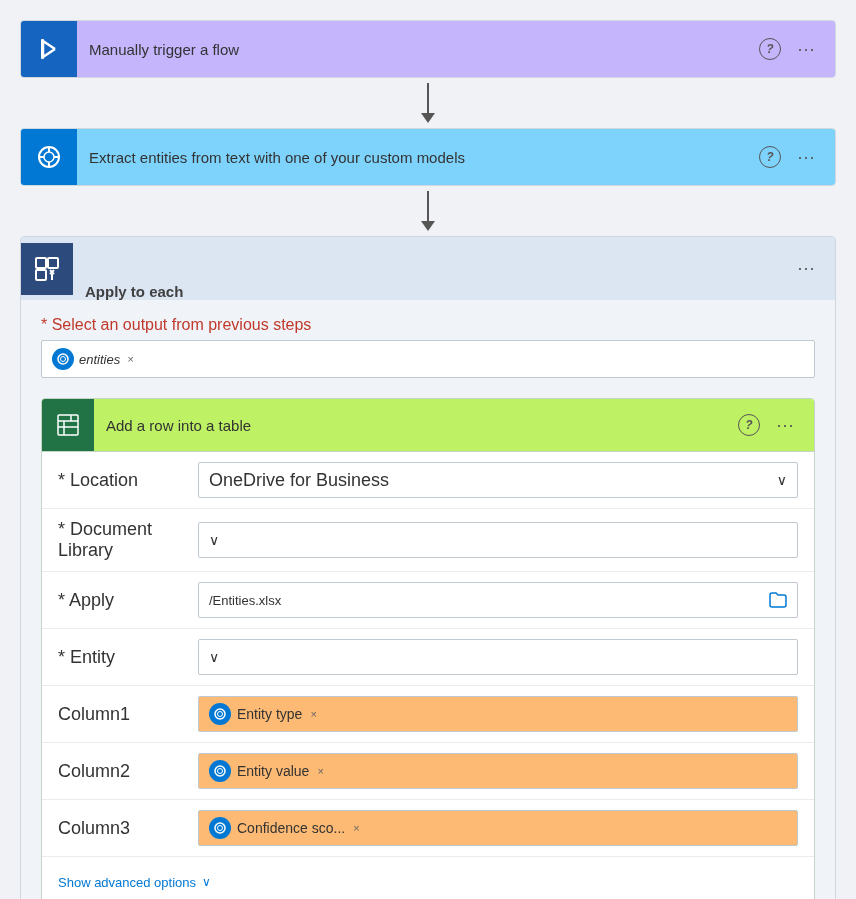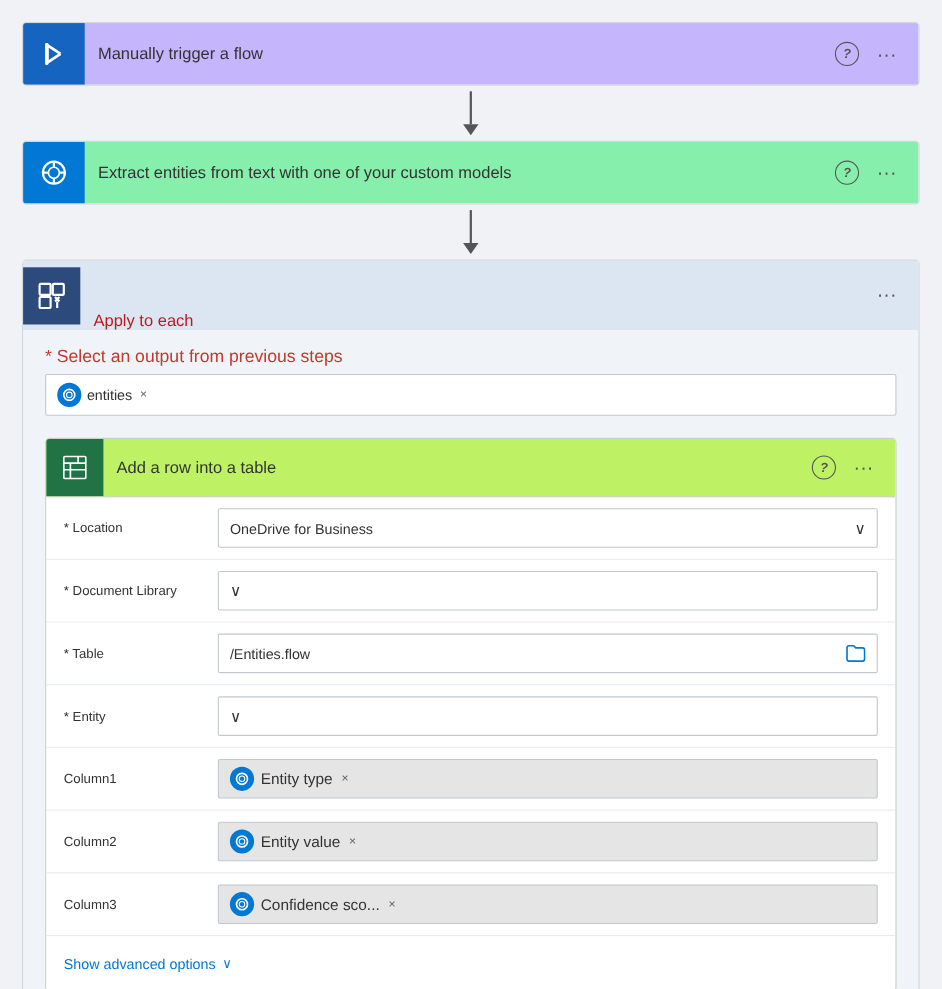--- a/index.html
+++ b/index.html
@@ -90,21 +90,21 @@
     
     .trigger-card .step-header {
       background: #c4b5fd;
     }
     .trigger-card .step-icon {
       background: #1565c0;
     }
 
     
     .extract-card .step-header {
-      background: #86efac;
+      background: #7dd3fc;
     }
     .extract-card .step-icon {
       background: #0078d4;
     }
 
     
     .apply-card {
       width: 100%;
       border-radius: 4px;
       border: 1px solid #d0d7de;
@@ -128,22 +128,22 @@
       display: flex;
       align-items: center;
       justify-content: center;
       background: #2c4a7c;
     }
 
     .apply-title {
       flex: 1;
       padding: 0 12px;
       font-size: 15px;
-      font-weight: 400;
-      color: #b91c1c;
+      font-weight: 700;
+      color: #404040;
       margin-top: 46px;
     }
 
     .apply-body {
       padding: 16px 20px;
     }
 
     .select-output-label {
       font-size: 16px;
       color: #c0392b;
@@ -228,42 +228,42 @@
       min-height: 48px;
     }
 
     .form-row:last-child {
       border-bottom: none;
     }
 
     .form-label {
       width: 140px;
       min-width: 140px;
-      font-size: 12px;
+      font-size: 18px;
       color: #333;
     }
 
     .form-control {
       flex: 1;
     }
 
     .dropdown-field {
       display: flex;
       align-items: center;
       border: 1px solid #c0c8d0;
       border-radius: 2px;
       background: #fff;
       padding: 6px 10px;
       min-height: 36px;
       cursor: pointer;
     }
 
     .dropdown-text {
       flex: 1;
-      font-size: 13px;
+      font-size: 18px;
       color: #333;
     }
 
     .dropdown-arrow {
       color: #333;
       font-size: 14px;
     }
 
     .file-field {
       display: flex;
@@ -284,30 +284,31 @@
     .file-icon {
       color: #0078d4;
       font-size: 16px;
     }
 
     .tag-field {
       display: flex;
       align-items: center;
       border: 1px solid #c0c8d0;
       border-radius: 2px;
-      background: #e5e5e5;
+      background: #fdba74;
       padding: 5px 10px;
       min-height: 36px;
       gap: 6px;
     }
 
     .tag-pill {
       display: flex;
       align-items: center;
       gap: 5px;
+      font-style: italic;
     }
 
     .show-advanced {
       display: flex;
       align-items: flex-start;
       gap: 6px;
       padding: 14px 16px 10px;
       color: #0078d4;
       font-size: 13px;
       cursor: pointer;
@@ -464,24 +465,24 @@
           <div class="form-row">
             <div class="form-label">* Document Library</div>
             <div class="form-control">
               <div class="dropdown-field">
                 <span class="dropdown-arrow">∨</span>
               </div>
             </div>
           </div>
 
           <div class="form-row">
-            <div class="form-label">* Table</div>
+            <div class="form-label">* Apply</div>
             <div class="form-control">
               <div class="file-field">
-                <span class="file-text">/Entities.flow</span>
+                <span class="file-text">/Entities.xlsx</span>
                 <span class="file-icon">
                   <svg width="18" height="16" viewBox="0 0 18 16" fill="none">
                     <path d="M1 3 C1 2 2 1 3 1 L7 1 L9 3 L15 3 C16 3 17 4 17 5 L17 13 C17 14 16 15 15 15 L3 15 C2 15 1 14 1 13 Z" stroke="#0078d4" stroke-width="1.5" fill="none"></path>
                   </svg>
                 </span>
               </div>
             </div>
           </div>
 
           <div class="form-row">

